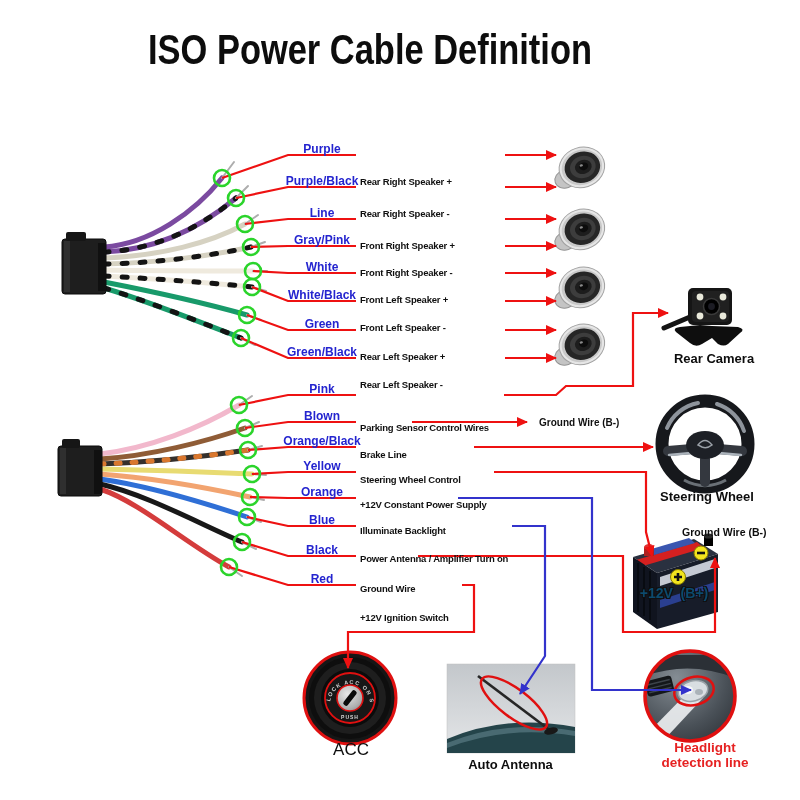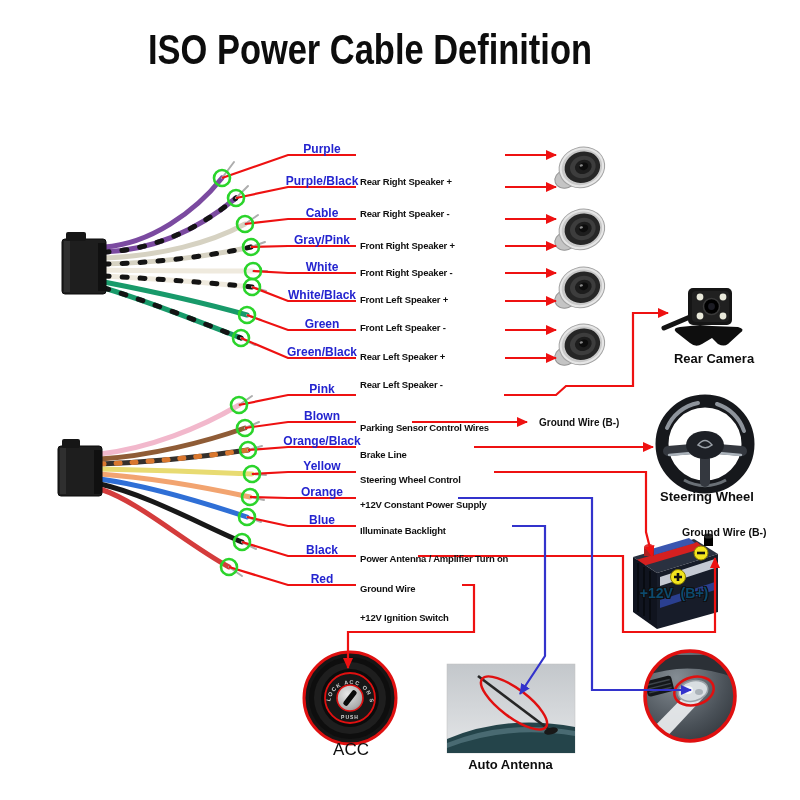--- a/index.html
+++ b/index.html
@@ -283,21 +283,21 @@
         <circle cx="247" cy="517" r="8"></circle>
     <circle cx="242" cy="542" r="8"></circle>
         <circle cx="229" cy="567" r="8"></circle>
   </g>
 </svg>
 
 <div class="title">ISO Power Cable Definition</div>
 
 <span class="wire-name" style="top:142px">Purple</span>
 <span class="wire-name" style="top:174px">Purple/Black</span>
-<span class="wire-name" style="top:206px">Cable</span>
+<span class="wire-name" style="top:206px">Line</span>
 <span class="wire-name" style="top:233px">Gray/Pink</span>
 <span class="wire-name" style="top:260px">White</span>
 <span class="wire-name" style="top:288px">White/Black</span>
 <span class="wire-name" style="top:317px">Green</span>
 <span class="wire-name" style="top:345px">Green/Black</span>
 
 <span class="fn" style="top:145px">Rear Right Speaker +</span>
 <span class="fn" style="top:177px">Rear Right Speaker -</span>
 <span class="fn" style="top:209px">Front Right Speaker +</span>
 <span class="fn" style="top:236px">Front Right Speaker -</span>
@@ -325,14 +325,18 @@
 <span class="fn" style="top:581px">+12V Ignition Switch</span>
 
 <span class="target-label" style="left:539px;top:417px">Ground Wire (B-)</span>
 
 <div class="dev-label" style="left:655px;top:351px;width:118px">Rear Camera</div>
 <div class="dev-label" style="left:643px;top:489px;width:128px">Steering Wheel</div>
 <div class="batt-neg" style="left:682px;top:526px">Ground Wire (B-)</div>
 <div class="batt-pos" style="left:638px;top:585px;width:72px">+12V  (B+)</div>
 <div class="acc-label" style="left:318px;top:740px;width:66px">ACC</div>
 <div class="dev-label" style="left:443px;top:757px;width:135px">Auto Antenna</div>
-
+<div class="headlight-label">
+  <div>Headlight</div>
+  <div>detection line</div>
 </div>
 
+</div>
+
 </body></html>

